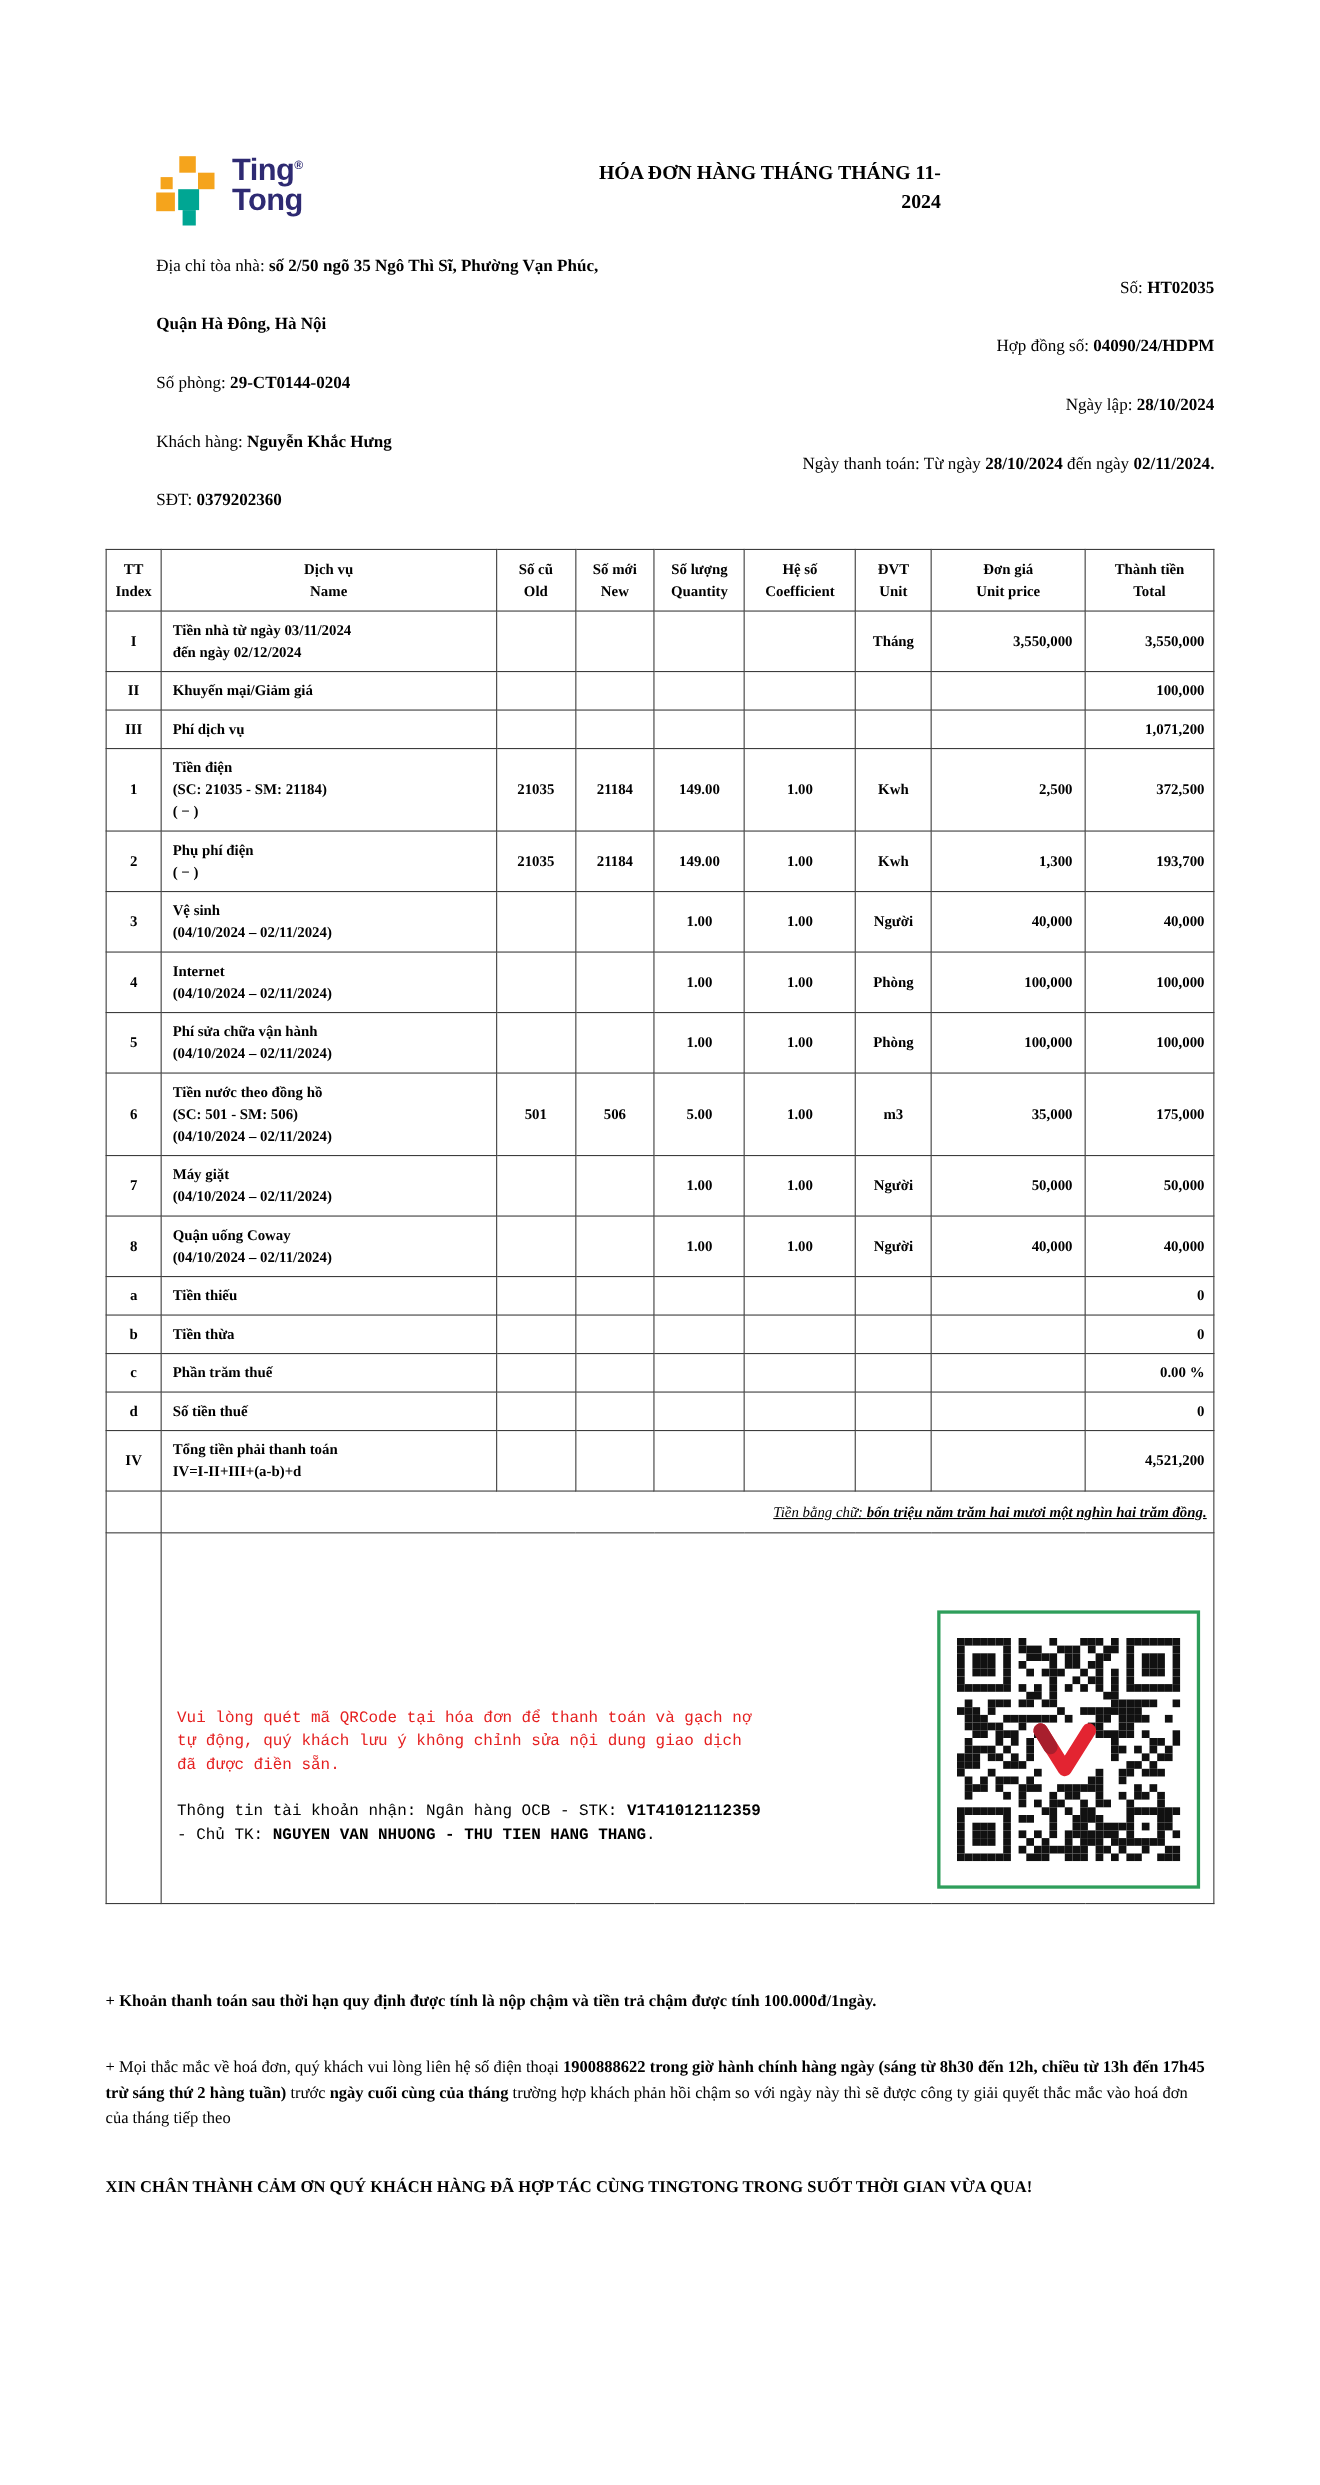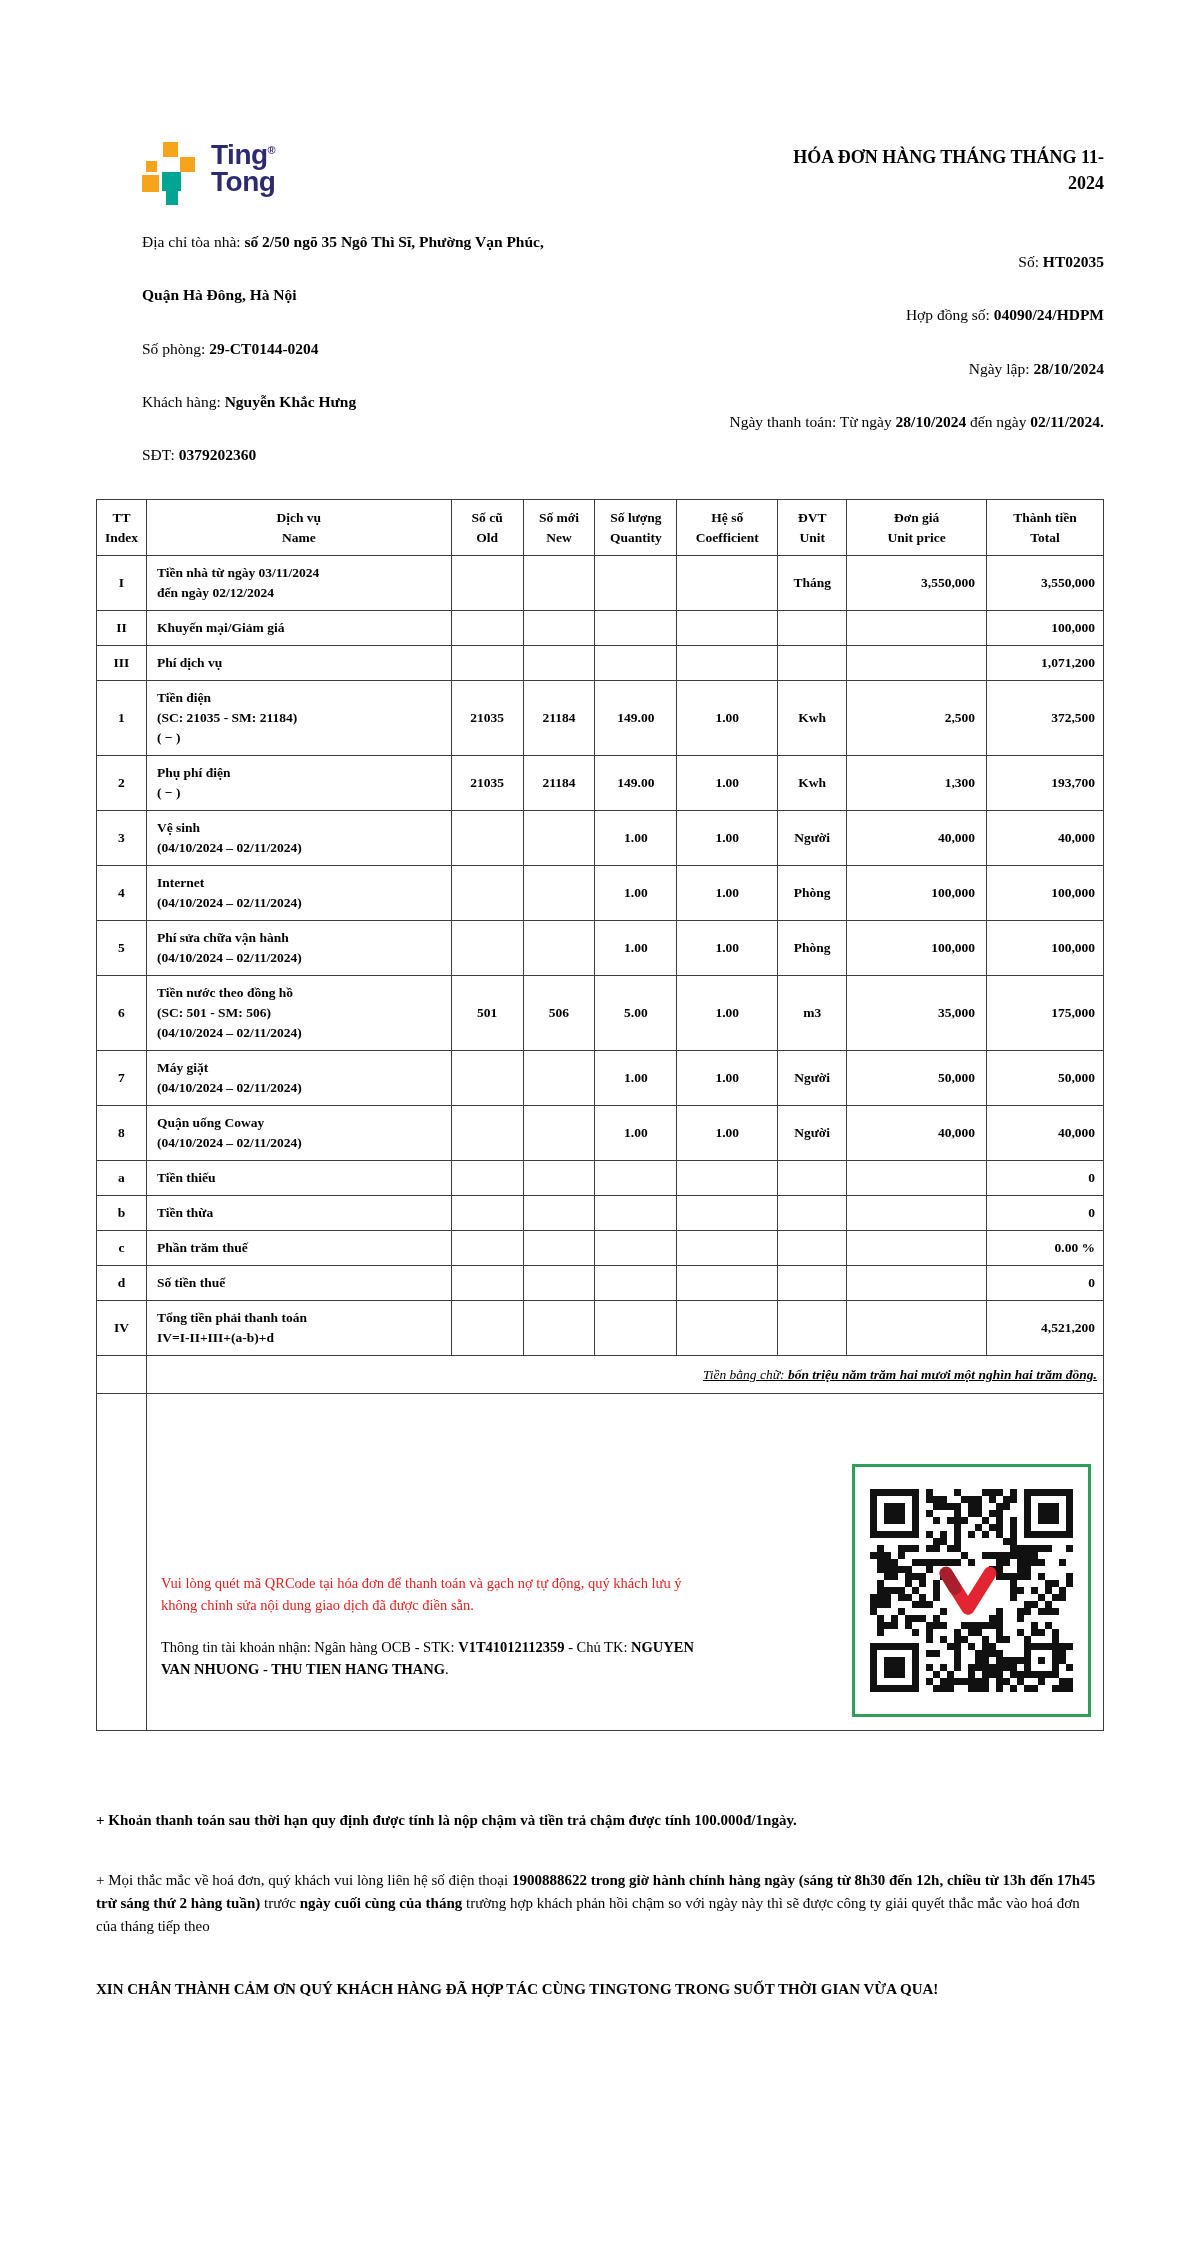--- a/index.html
+++ b/index.html
@@ -6,21 +6,21 @@
   html, body { background:#ffffff; }
   body {
     width:1200px; height:2259px;
     font-family:"Liberation Serif","DejaVu Serif",serif;
     color:#000;
   }
   .page { width:1200px; height:2259px; padding:142px 96px 0 96px; overflow:hidden; position:relative; background:#fff; }
 
   
   .header-block { margin-left:46px; }
-  .header-row { display:flex; justify-content:space-between; align-items:flex-start; }
+  .header-row { display:flex; align-items:flex-start; }
   .logo { display:flex; gap:13px; align-items:flex-start; }
   .logo-icon { position:relative; width:56px; height:64px; flex:0 0 auto; }
   .logo-icon i { position:absolute; display:block; }
   .sq.s1 { left:21px; top:0;    width:15px; height:15px; background:var(--brand-yellow); }
   .sq.s2 { left:4px;  top:19px; width:11px; height:11px; background:var(--brand-yellow); }
   .sq.s3 { left:38px; top:15px; width:15px; height:15px; background:var(--brand-yellow); }
   .sq.s4 { left:0;    top:33px; width:17px; height:17px; background:var(--brand-yellow); }
   .sq.s5 { left:20px; top:30px; width:19px; height:19px; background:var(--brand-teal); }
   .sq.s6 { left:24px; top:49px; width:12px; height:14px; background:var(--brand-teal); }
   .logo-text { font-family:"Liberation Sans","DejaVu Sans",sans-serif; font-weight:bold; font-size:28px; line-height:0.95; color:var(--brand-navy); letter-spacing:-0.5px; }
@@ -48,21 +48,21 @@
   col.c-unit  { width:6.85%; }
   col.c-price { width:13.89%; }
   col.c-total { width:11.61%; }
   td.col-tt   { text-align:center; }
   td.col-name { text-align:left; padding-left:10px; }
   td.col-old, td.col-new, td.col-qty, td.col-coef, td.col-unit { text-align:center; }
   td.col-price { text-align:right; padding-right:11px; }
   td.col-total { text-align:right; padding-right:8px; }
 
   .words-row td { font-weight:normal; font-style:italic; padding:9px 6px 9px 25px; text-align:right;text-decoration:underline; }
-  .qr-row td.qr-cell { padding:0; }
+  .qr-row td.qr-cell { padding:0;font-family:Liberation Mono, monospace; }
   .qr-flex { display:flex; justify-content:space-between; align-items:flex-end; }
   .pay-text { width:56%; margin:0 0 50px 14px; }
   .pay-text .red { color:var(--alert-red); font-size:14.5px; line-height:1.5; margin-bottom:20px; font-weight:normal; }
   .pay-text .bank { font-size:14.5px; line-height:1.5; font-weight:normal; }
   .qr-box { border:3px solid var(--qr-green); background:#fff; padding:22px 15px; margin:70px 12px 13px 0; line-height:0; }
 
   
   .footer { margin-top:78px; }
   .footer p { font-size:15px; line-height:1.55; }
   .luu-y { font-weight:bold; font-size:15.5px; margin-bottom:38px; }

